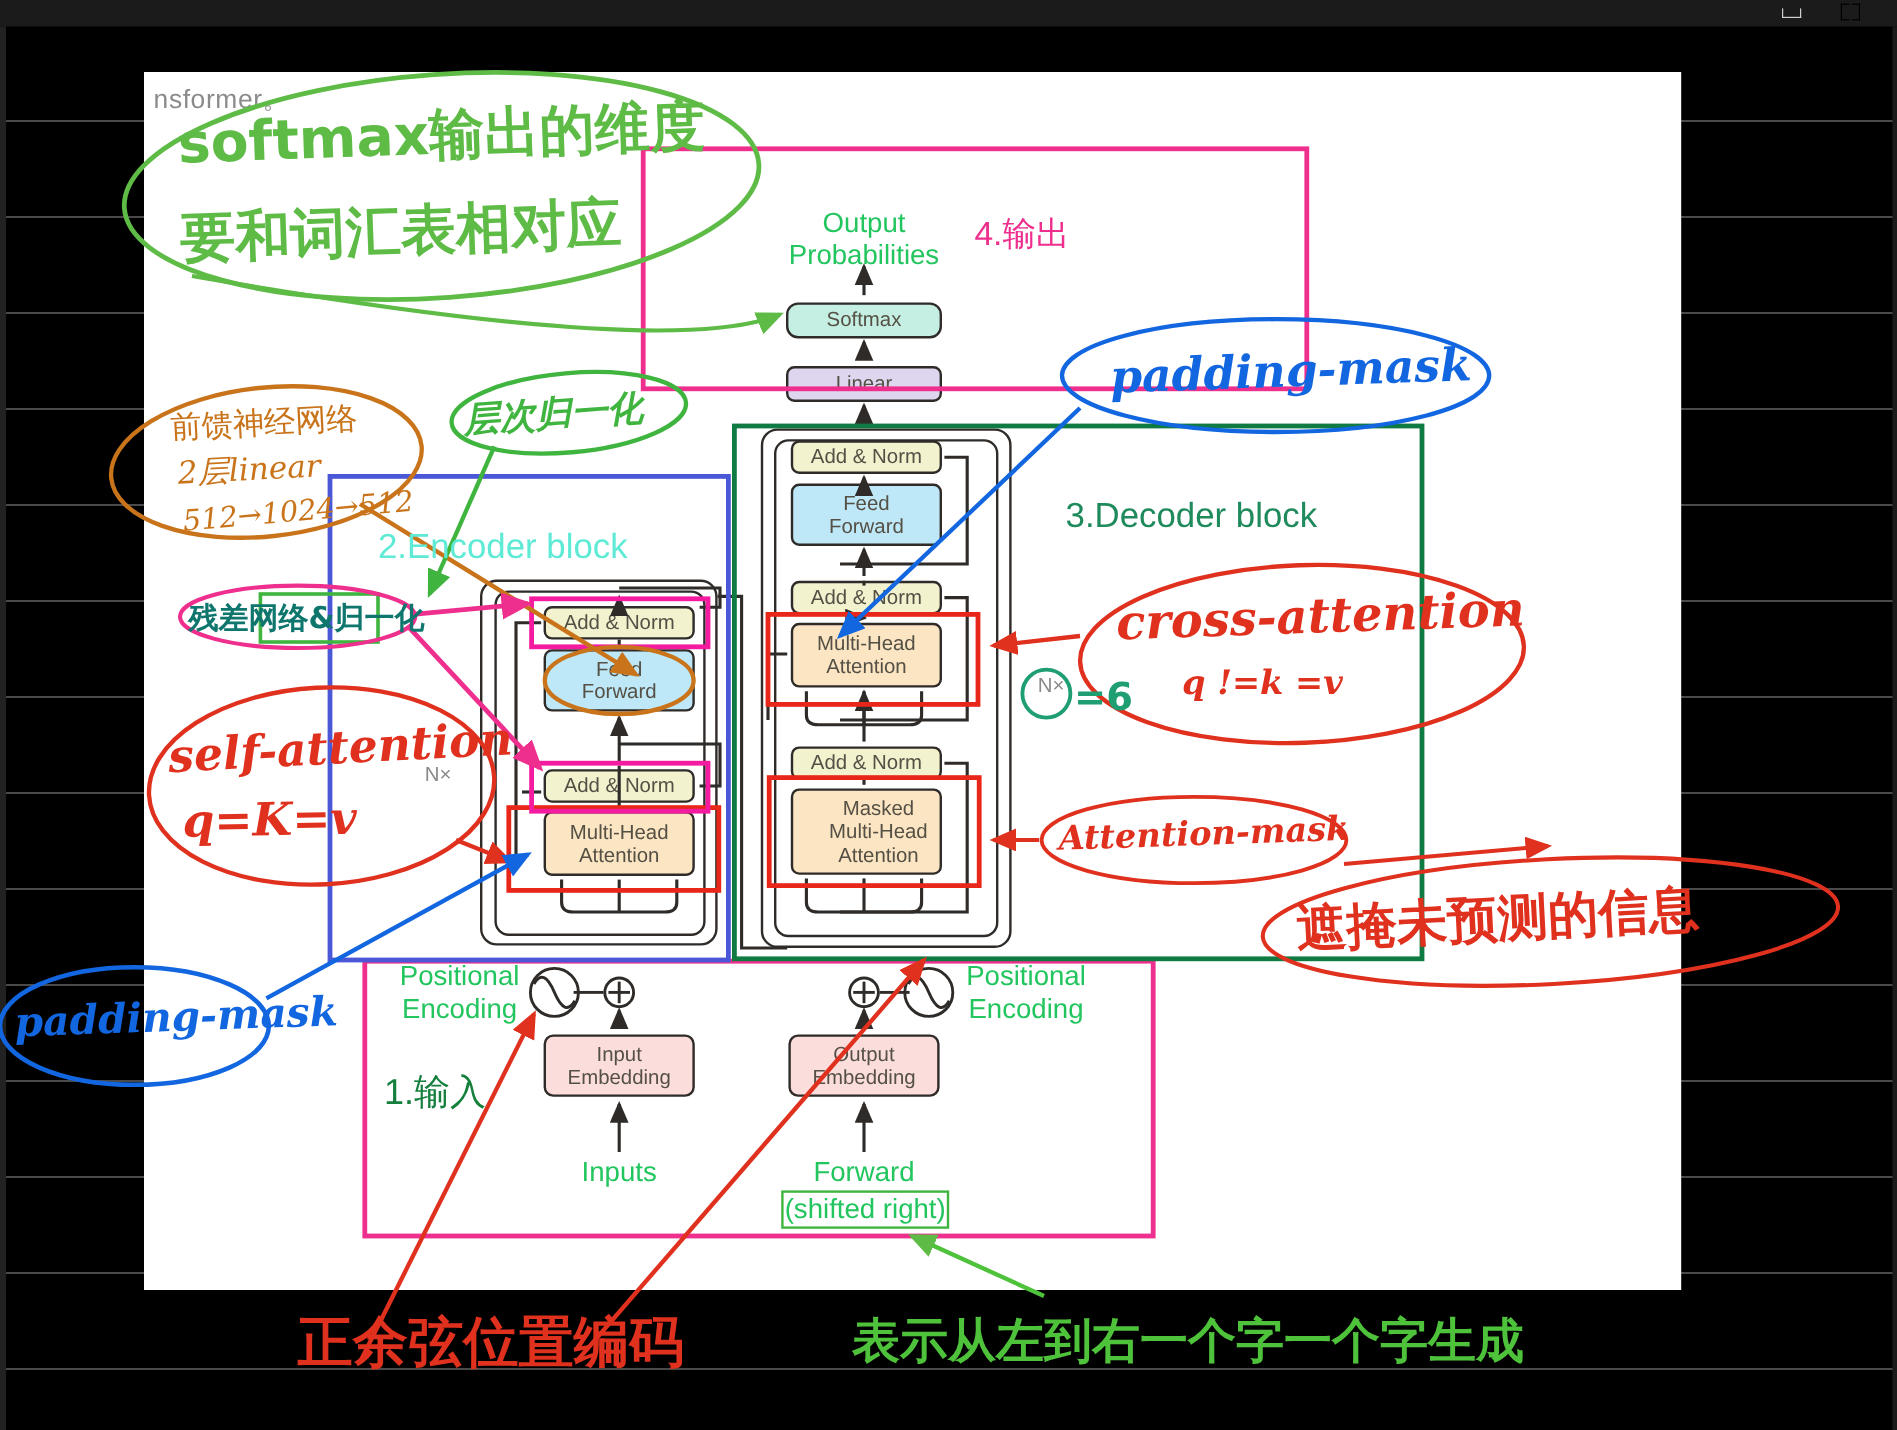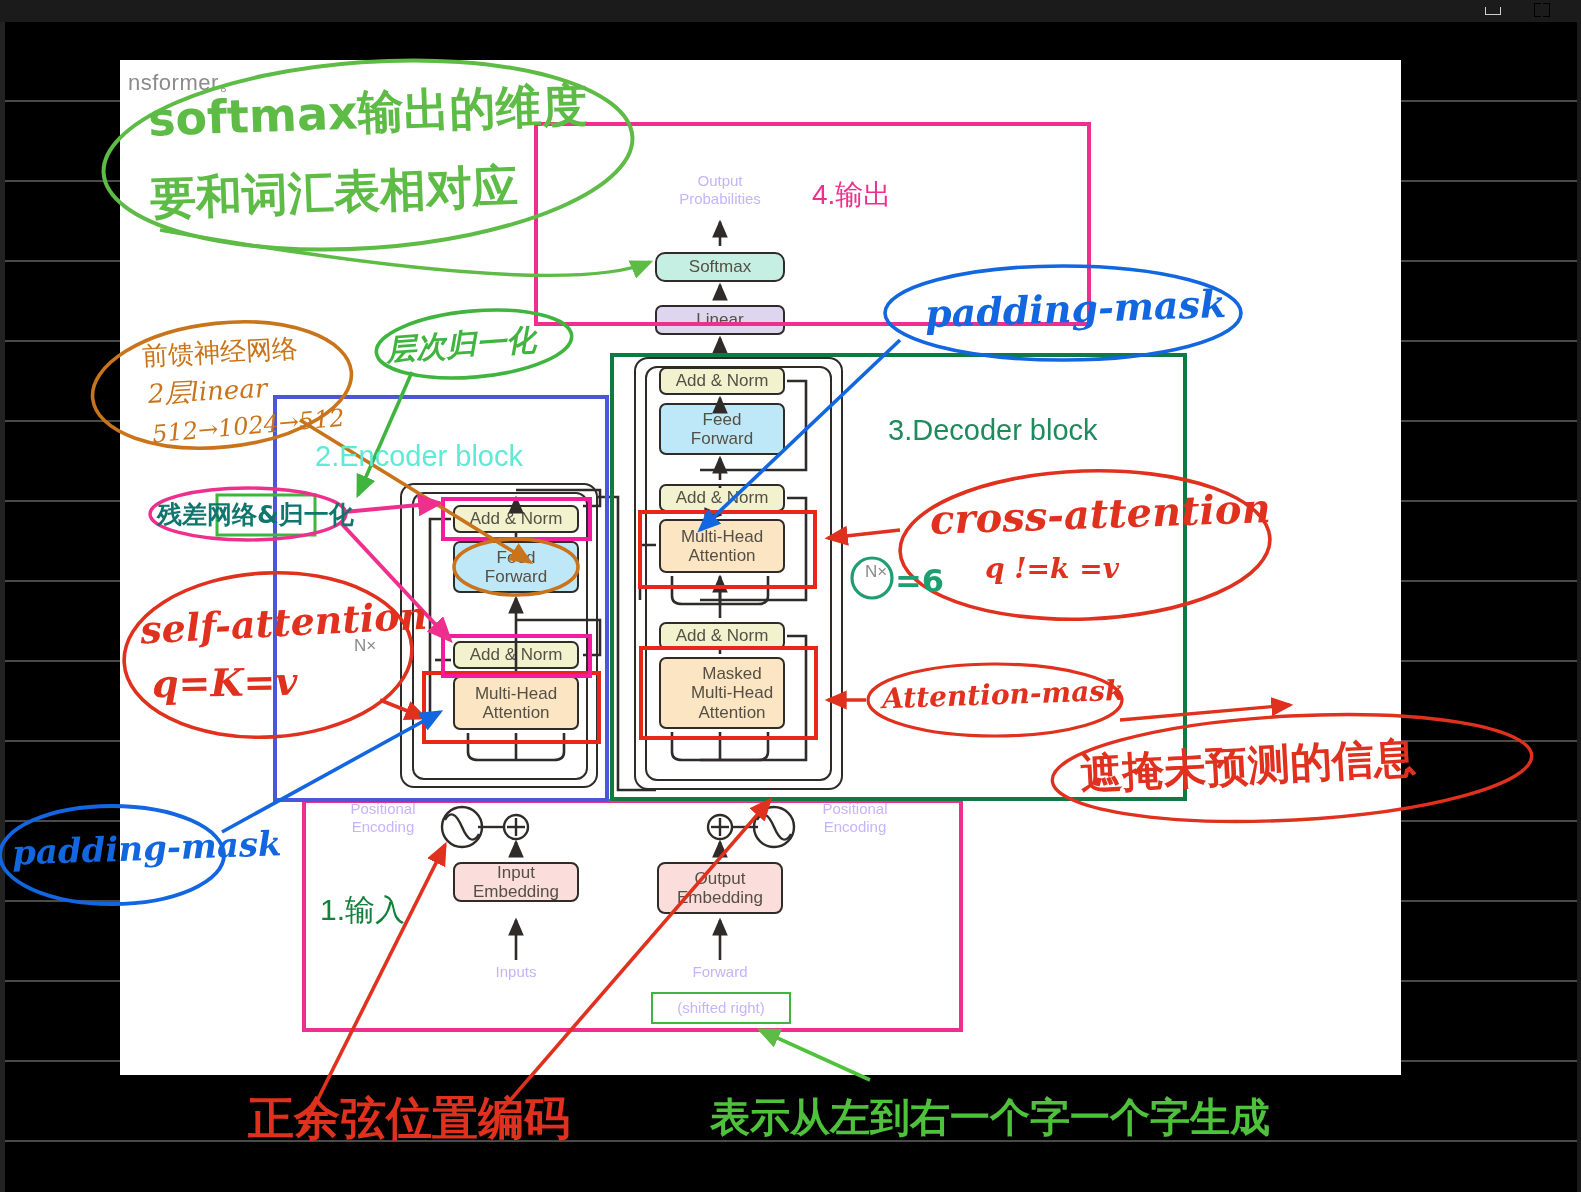--- a/index.html
+++ b/index.html
@@ -26,21 +26,21 @@
   .rightbar{position:absolute;right:0;top:22px;width:4px;height:1170px;background:#1a1a1a;}
 
   
   .canvas{position:absolute;left:120px;top:60px;width:1281px;height:1015px;background:#fff;}
   .slide-title{position:absolute;left:8px;top:8px;font-size:22px;color:#8b8b8b;letter-spacing:.5px;}
 
   
   .box{position:absolute;box-sizing:border-box;border:2.5px solid #2f2b28;border-radius:7px;
        display:flex;align-items:center;justify-content:center;text-align:center;
        font-size:17px;color:#555045;line-height:1.12;}
-  .lbl{position:absolute;font-size:15px;color:#c4b5fd;text-align:center;line-height:1.18;}
+  .lbl{position:absolute;font-size:23px;color:#22c55e;text-align:center;line-height:1.18;}
 
   
   .stackbox{position:absolute;box-sizing:border-box;border:2.5px solid #2f2b28;border-radius:14px;background:transparent;}
 
   svg.overlay{position:absolute;left:0;top:0;width:1581px;height:1192px;pointer-events:none;overflow:visible;}
 
   
   .hw{position:absolute;font-family:"DejaVu Sans",sans-serif;font-weight:700;white-space:nowrap;}
   .hw-cn{font-family:"DejaVu Sans",sans-serif;}
   .hw-it{font-style:italic;font-family:"DejaVu Serif",serif;}
@@ -128,21 +128,21 @@
       <span>Add &amp; Norm</span>
     </div>
   <div class="box" style="left:453px;top:676px;width:126px;height:54px;background:#fbe5c2;">
       <span style="white-space:pre-line;">Multi-Head
 Attention</span>
     </div>
 
   <div class="lbl" style="left:340px;top:636px;width:50px;font-size:17px;color:#8a8a8a;"><span>N×</span></div>
   <div class="lbl" style="left:851px;top:562px;width:50px;font-size:17px;color:#8a8a8a;"><span>N×</span></div>
 
-  <div class="box" style="left:453px;top:862px;width:126px;height:40px;background:#fbdedc;border-radius:8px;">
+  <div class="box" style="left:453px;top:862px;width:126px;height:52px;background:#fbdedc;border-radius:8px;">
       <span style="white-space:pre-line;">Input
 Embedding</span>
     </div>
   <div class="box" style="left:657px;top:862px;width:126px;height:52px;background:#fbdedc;border-radius:8px;">
       <span style="white-space:pre-line;">Output
 Embedding</span>
     </div>
 
   <div class="lbl" style="left:328px;top:800px;width:110px;text-align:center;"><span style="white-space:pre-line;">Positional
 Encoding</span></div>

